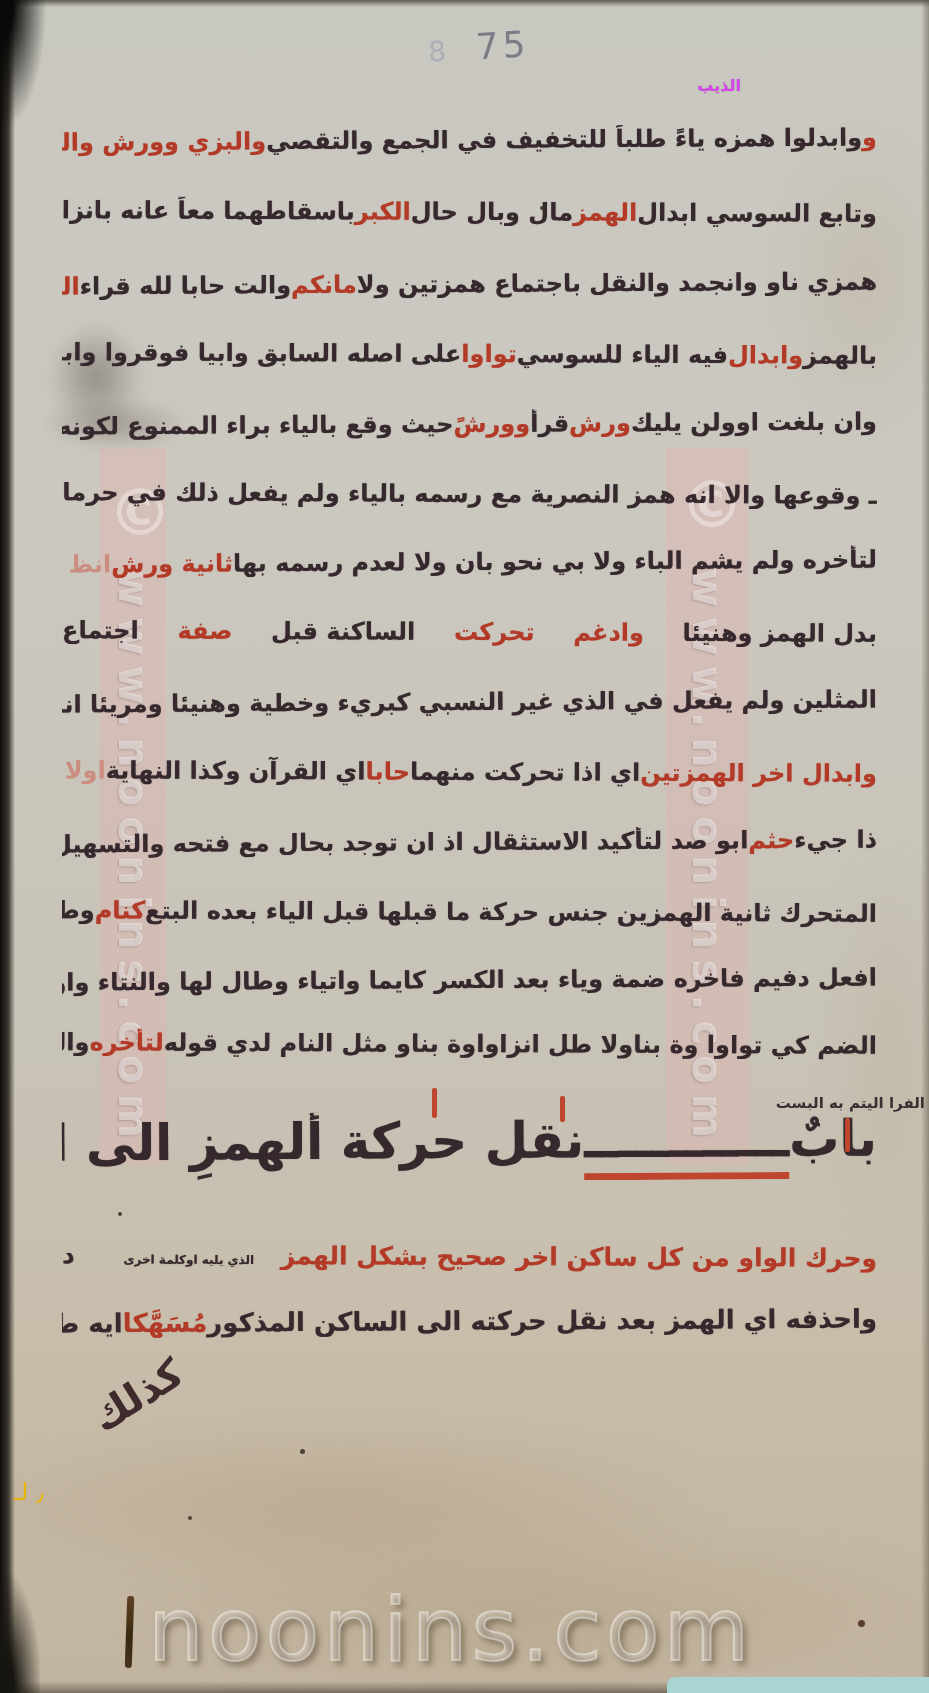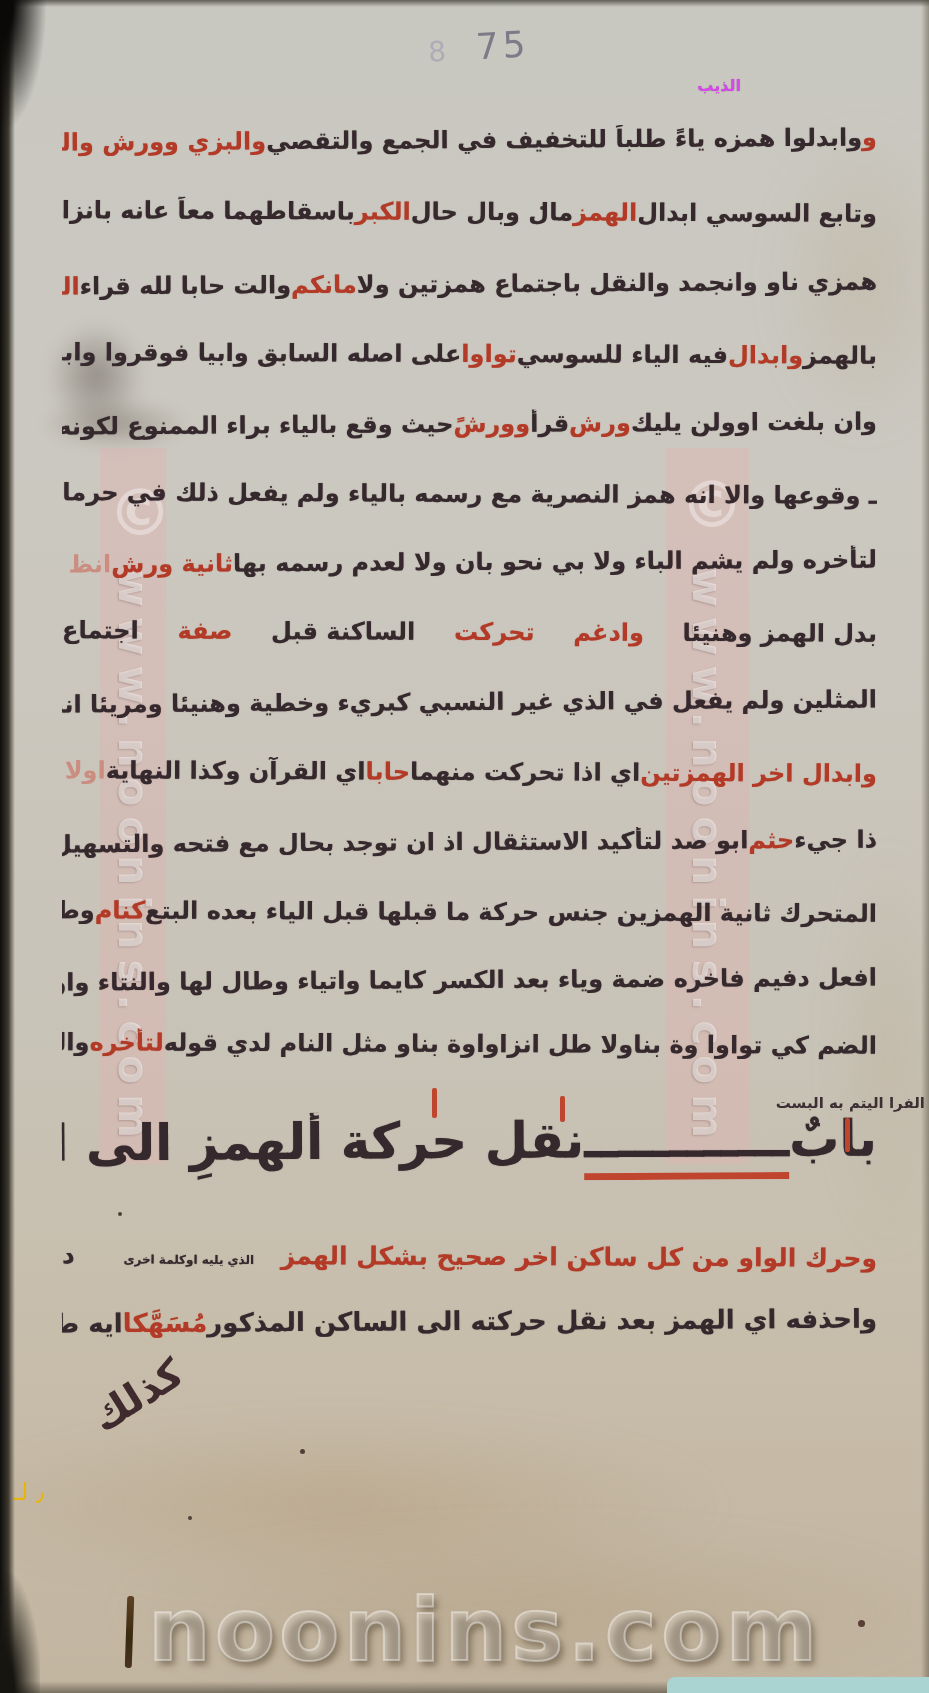--- a/index.html
+++ b/index.html
@@ -37,21 +37,21 @@
      background:radial-gradient(ellipse,rgba(160,132,94,.26),rgba(160,132,94,0) 75%);}
   .speck{position:absolute;border-radius:50%;background:#4d4036;}
   
   .wm-band{position:absolute;top:448px;height:716px;background:rgba(224,178,176,.42);}
   .wm-band.left{left:100px;width:66px;}
   .wm-band.right{left:666px;width:83px;}
   .wm-vtext{position:absolute;top:120px;left:50%;transform:translateX(-50%);
      writing-mode:vertical-rl;font-weight:bold;font-size:42px;letter-spacing:10px;
      color:rgba(255,255,255,.48);text-shadow:1px 1px 2px rgba(120,95,90,.35);}
   .wm-at{position:absolute;font-size:64px;font-weight:bold;color:rgba(255,255,255,.38);}
-  .wm-main{position:absolute;left:148px;top:1578px;width:680px;font-weight:bold;
+  .wm-main{position:absolute;left:148px;top:1578px;width:680px;font-weight:normal;
      font-size:88px;letter-spacing:4px;color:rgba(255,255,255,.22);
      -webkit-text-stroke:2px rgba(255,255,255,.40);
      text-shadow:4px 5px 6px rgba(88,72,52,.55);}
   
   .page-number{position:absolute;left:428px;top:26px;font-size:36px;color:#7e7b89;
      transform:rotate(-3deg);letter-spacing:4px;}
   .page-number .pre{color:#aeacb6;font-size:28px;margin-right:26px;}
   .header-word{position:absolute;right:188px;top:76px;font-size:16px;color:#d946ef;
      direction:rtl;font-weight:bold;text-shadow:0 0 1px rgba(60,40,45,.5);}
   

